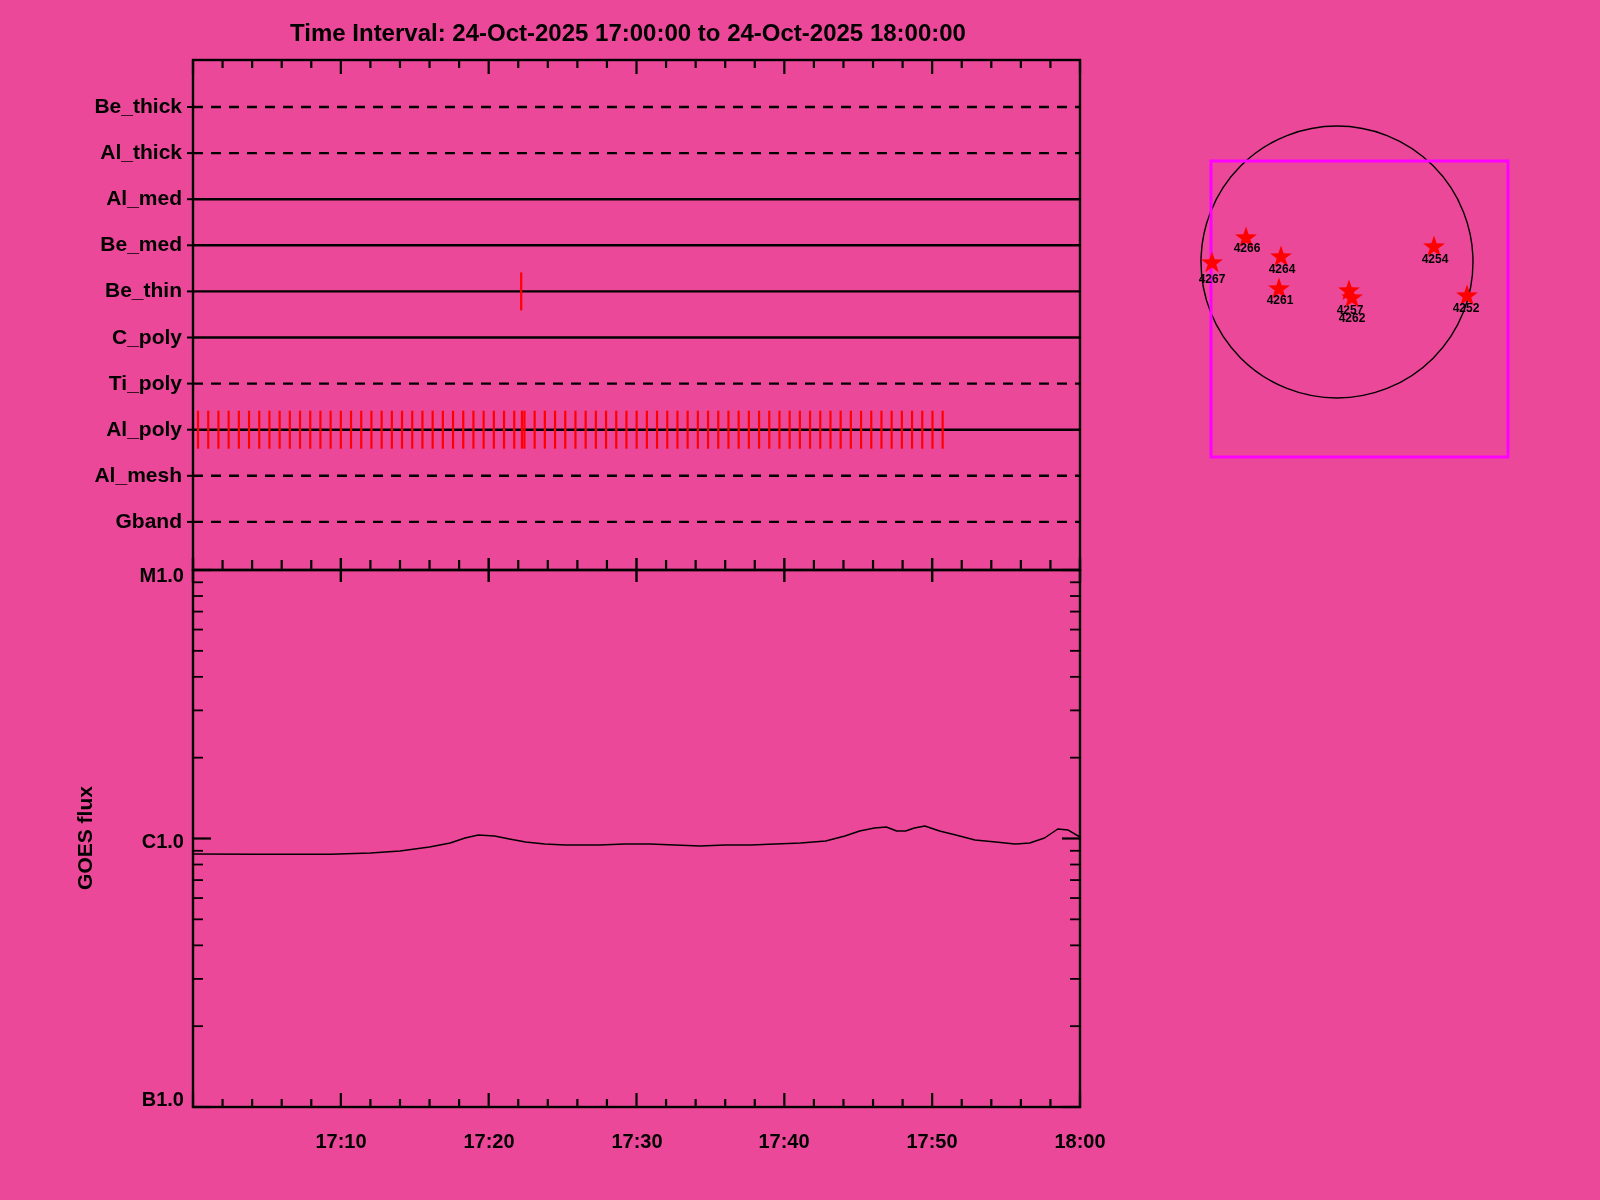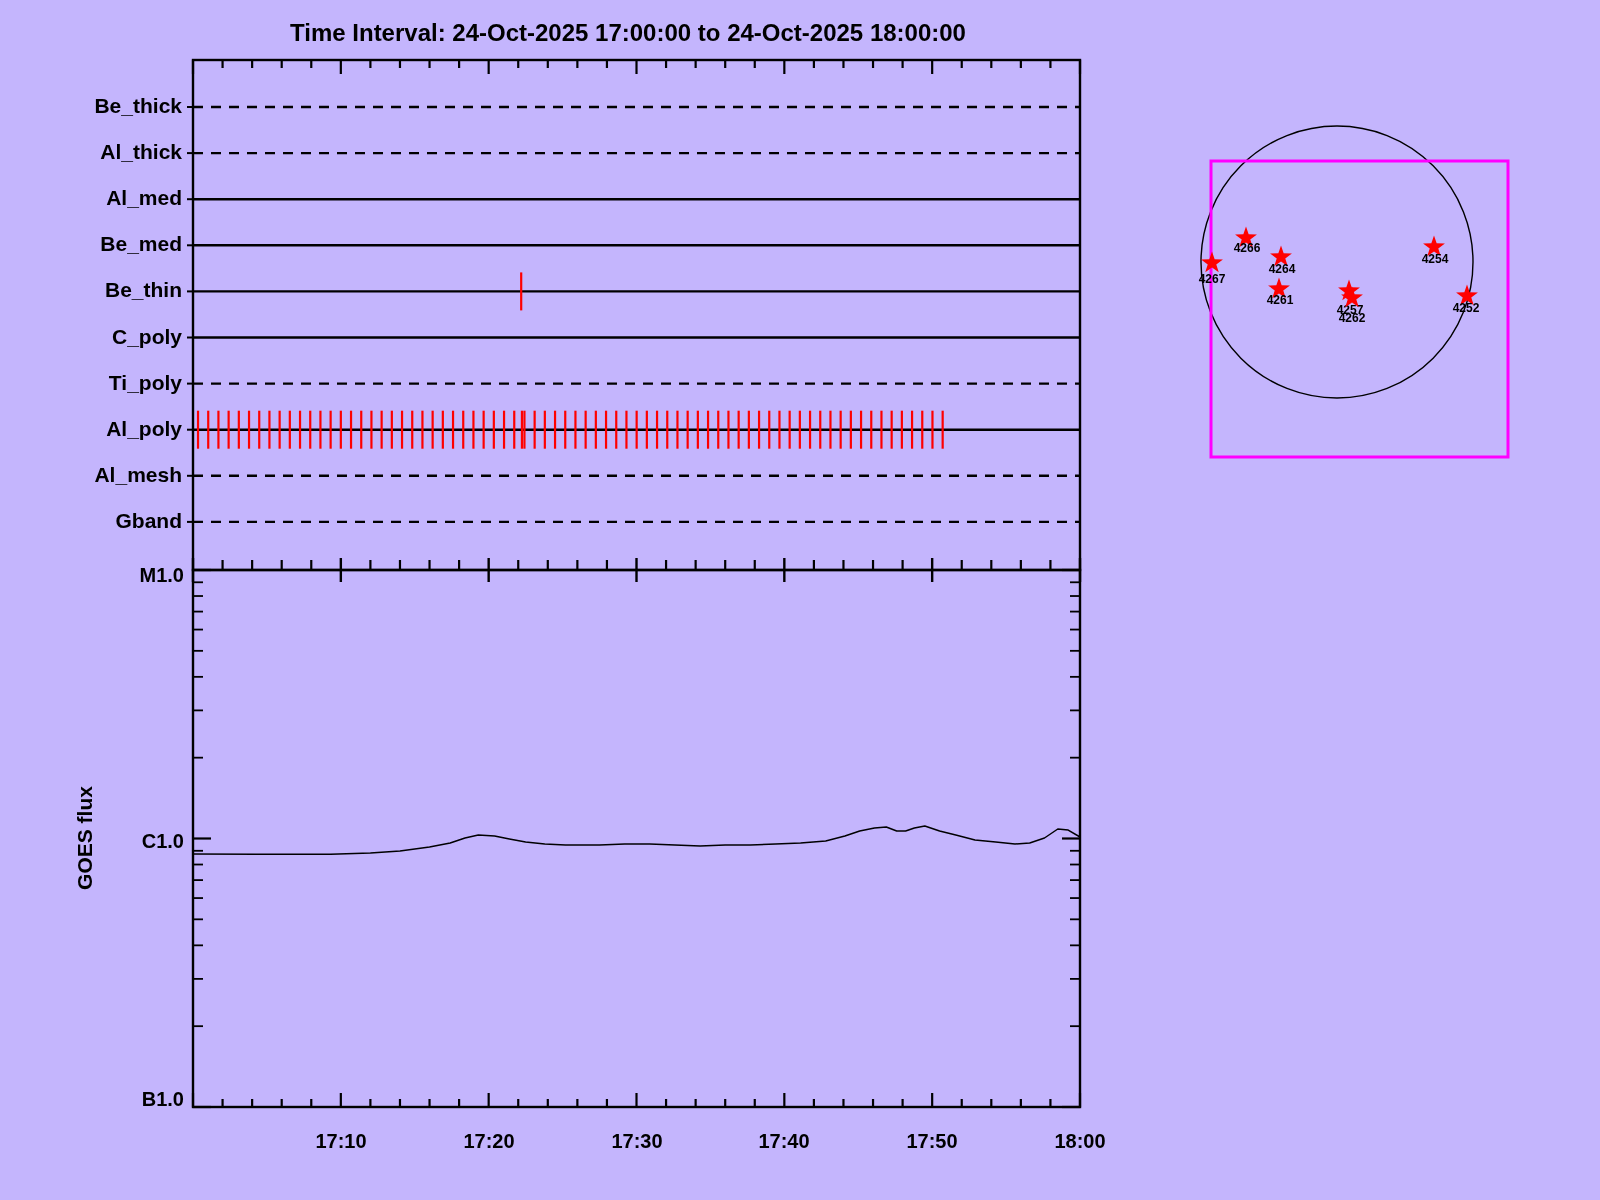--- a/index.html
+++ b/index.html
@@ -1,16 +1,16 @@
 <!DOCTYPE html>
 <html><head>
 <meta charset="utf-8">
 <style>
   html,body{margin:0;padding:0;background:#ffffff;}
-  #stage{position:relative;width:1600px;height:1200px;background:#c4b5fd;
+  #stage{position:relative;width:1600px;height:1200px;background:#ec4899;
          font-family:"Liberation Sans",sans-serif;text-align:center;}
   svg text{font-family:"Liberation Sans",sans-serif;font-weight:bold;fill:#000;}
   .t-title{font-size:24px;}
   .t-row{font-size:21px;}
   .t-tick{font-size:20px;}
   .t-ylab{font-size:21px;}
 </style>
 </head>
 <body>
 <div id="stage">

